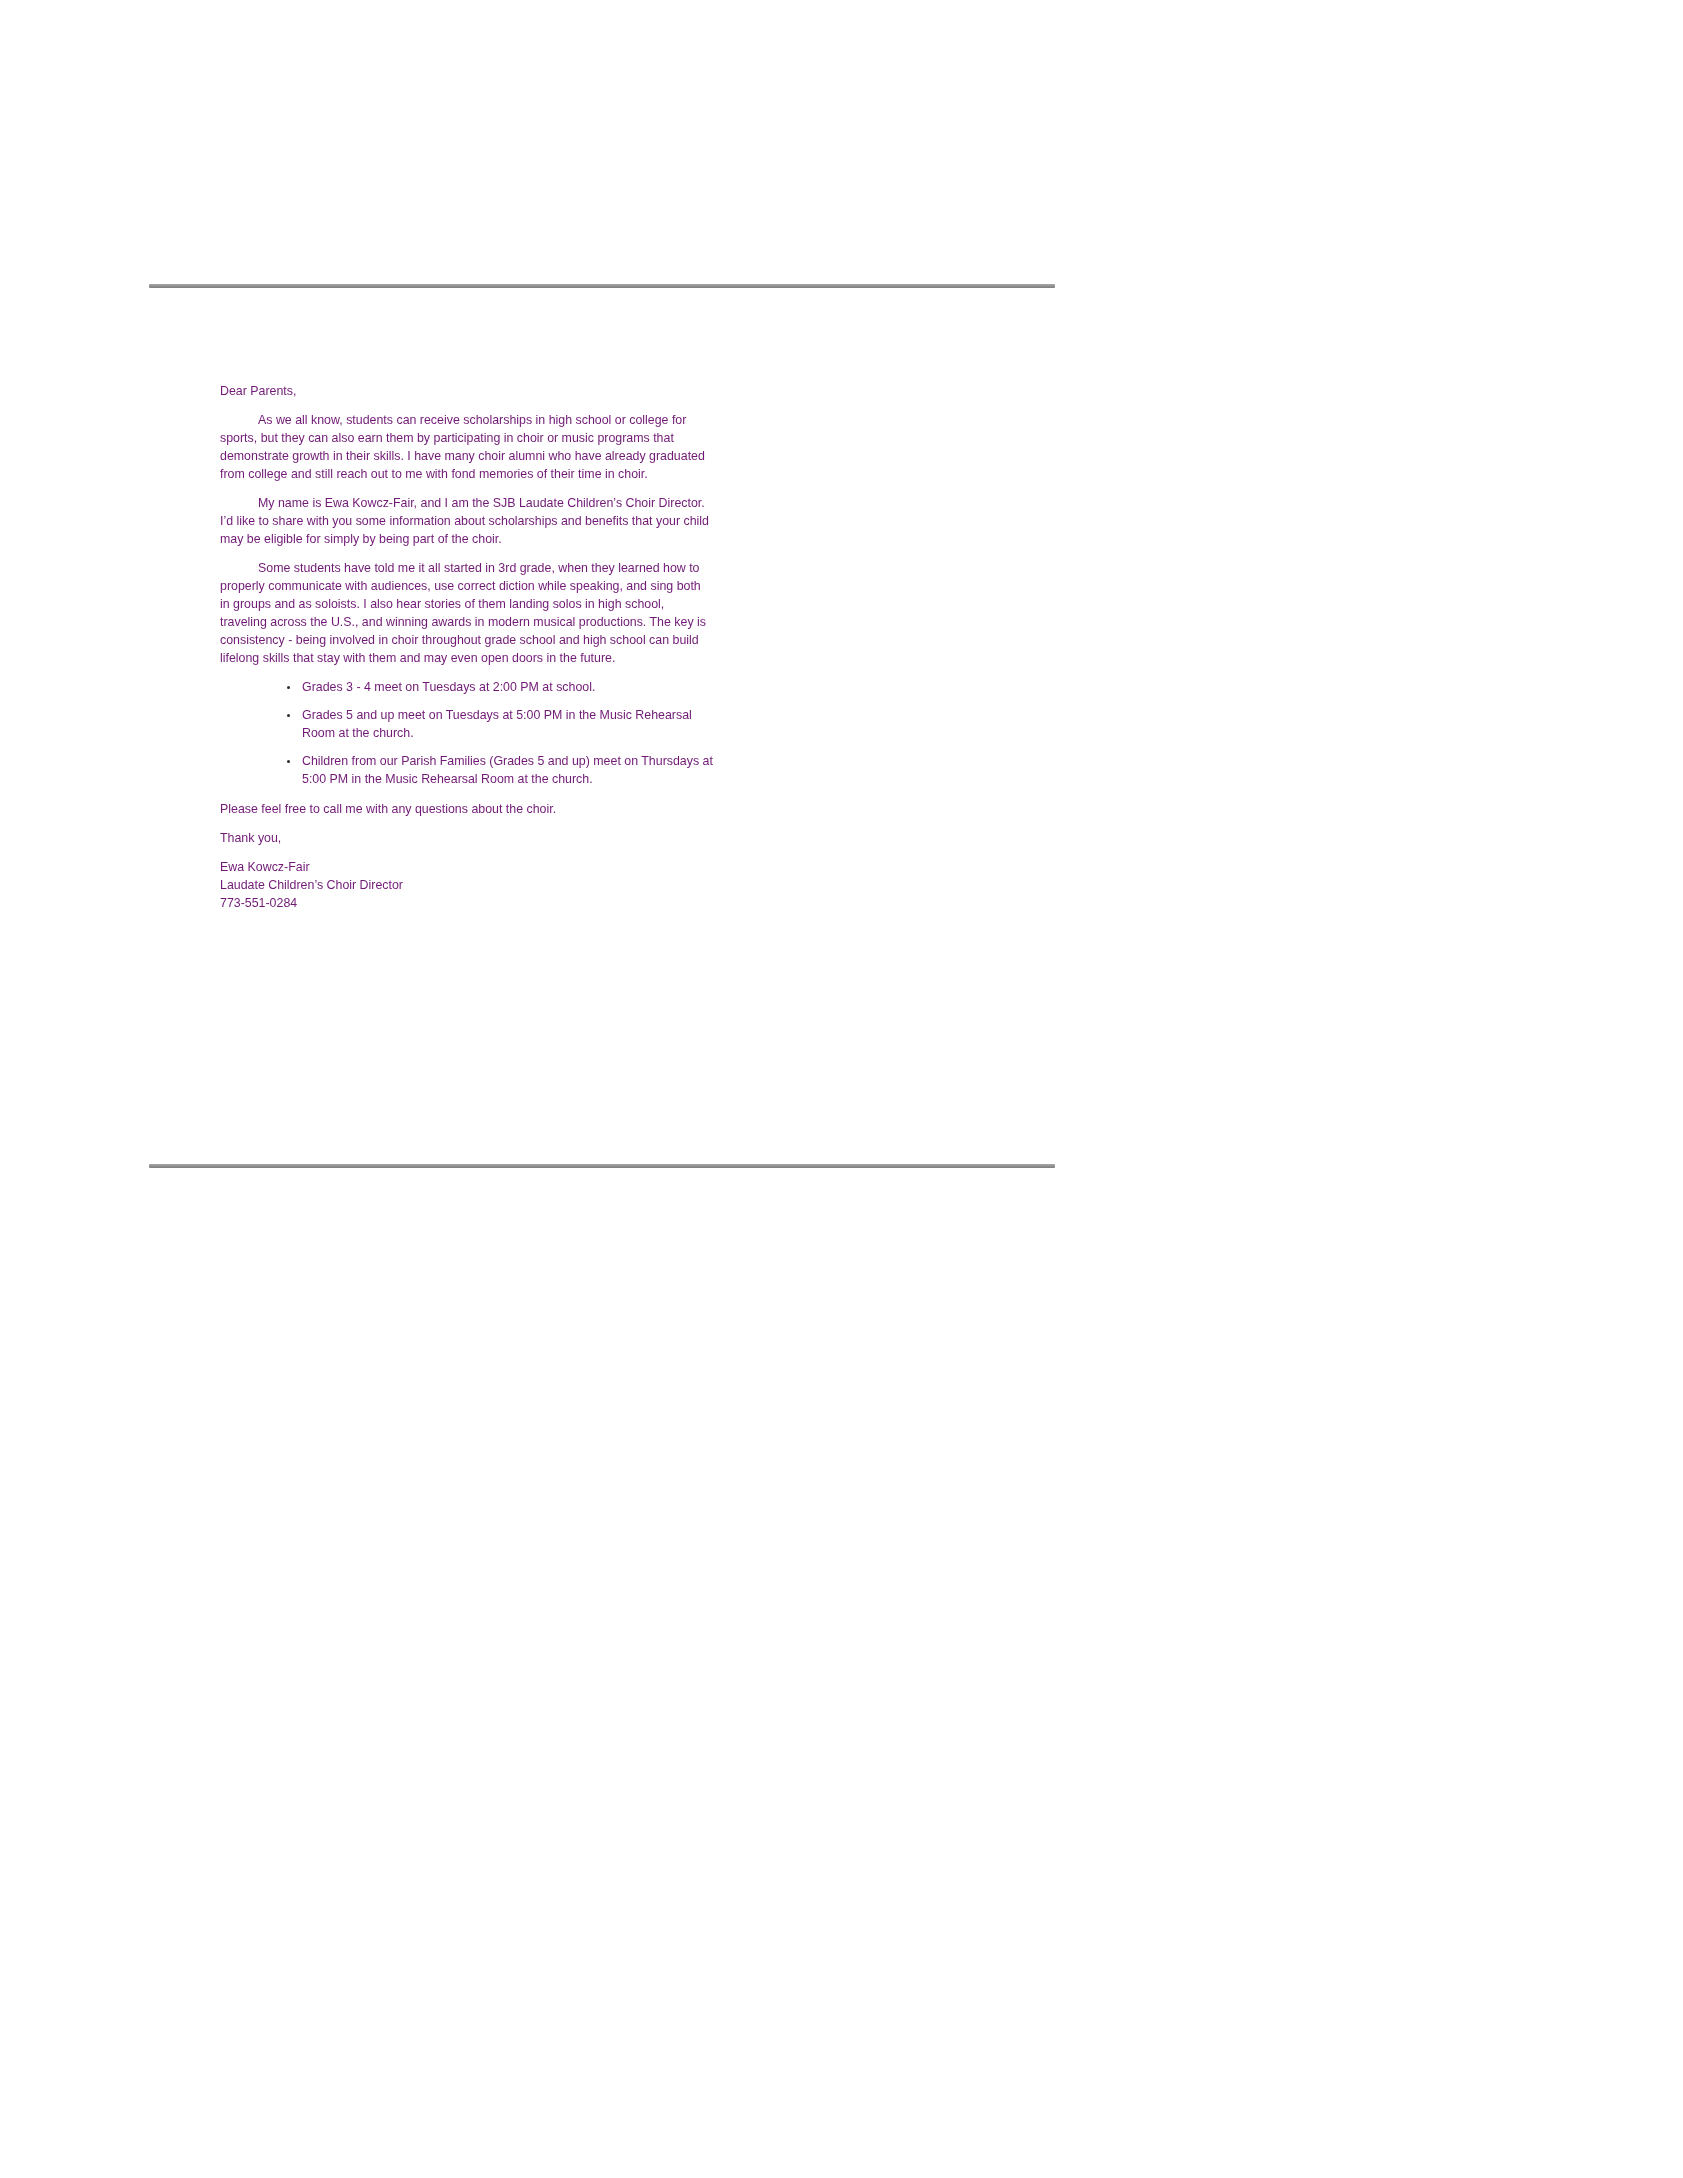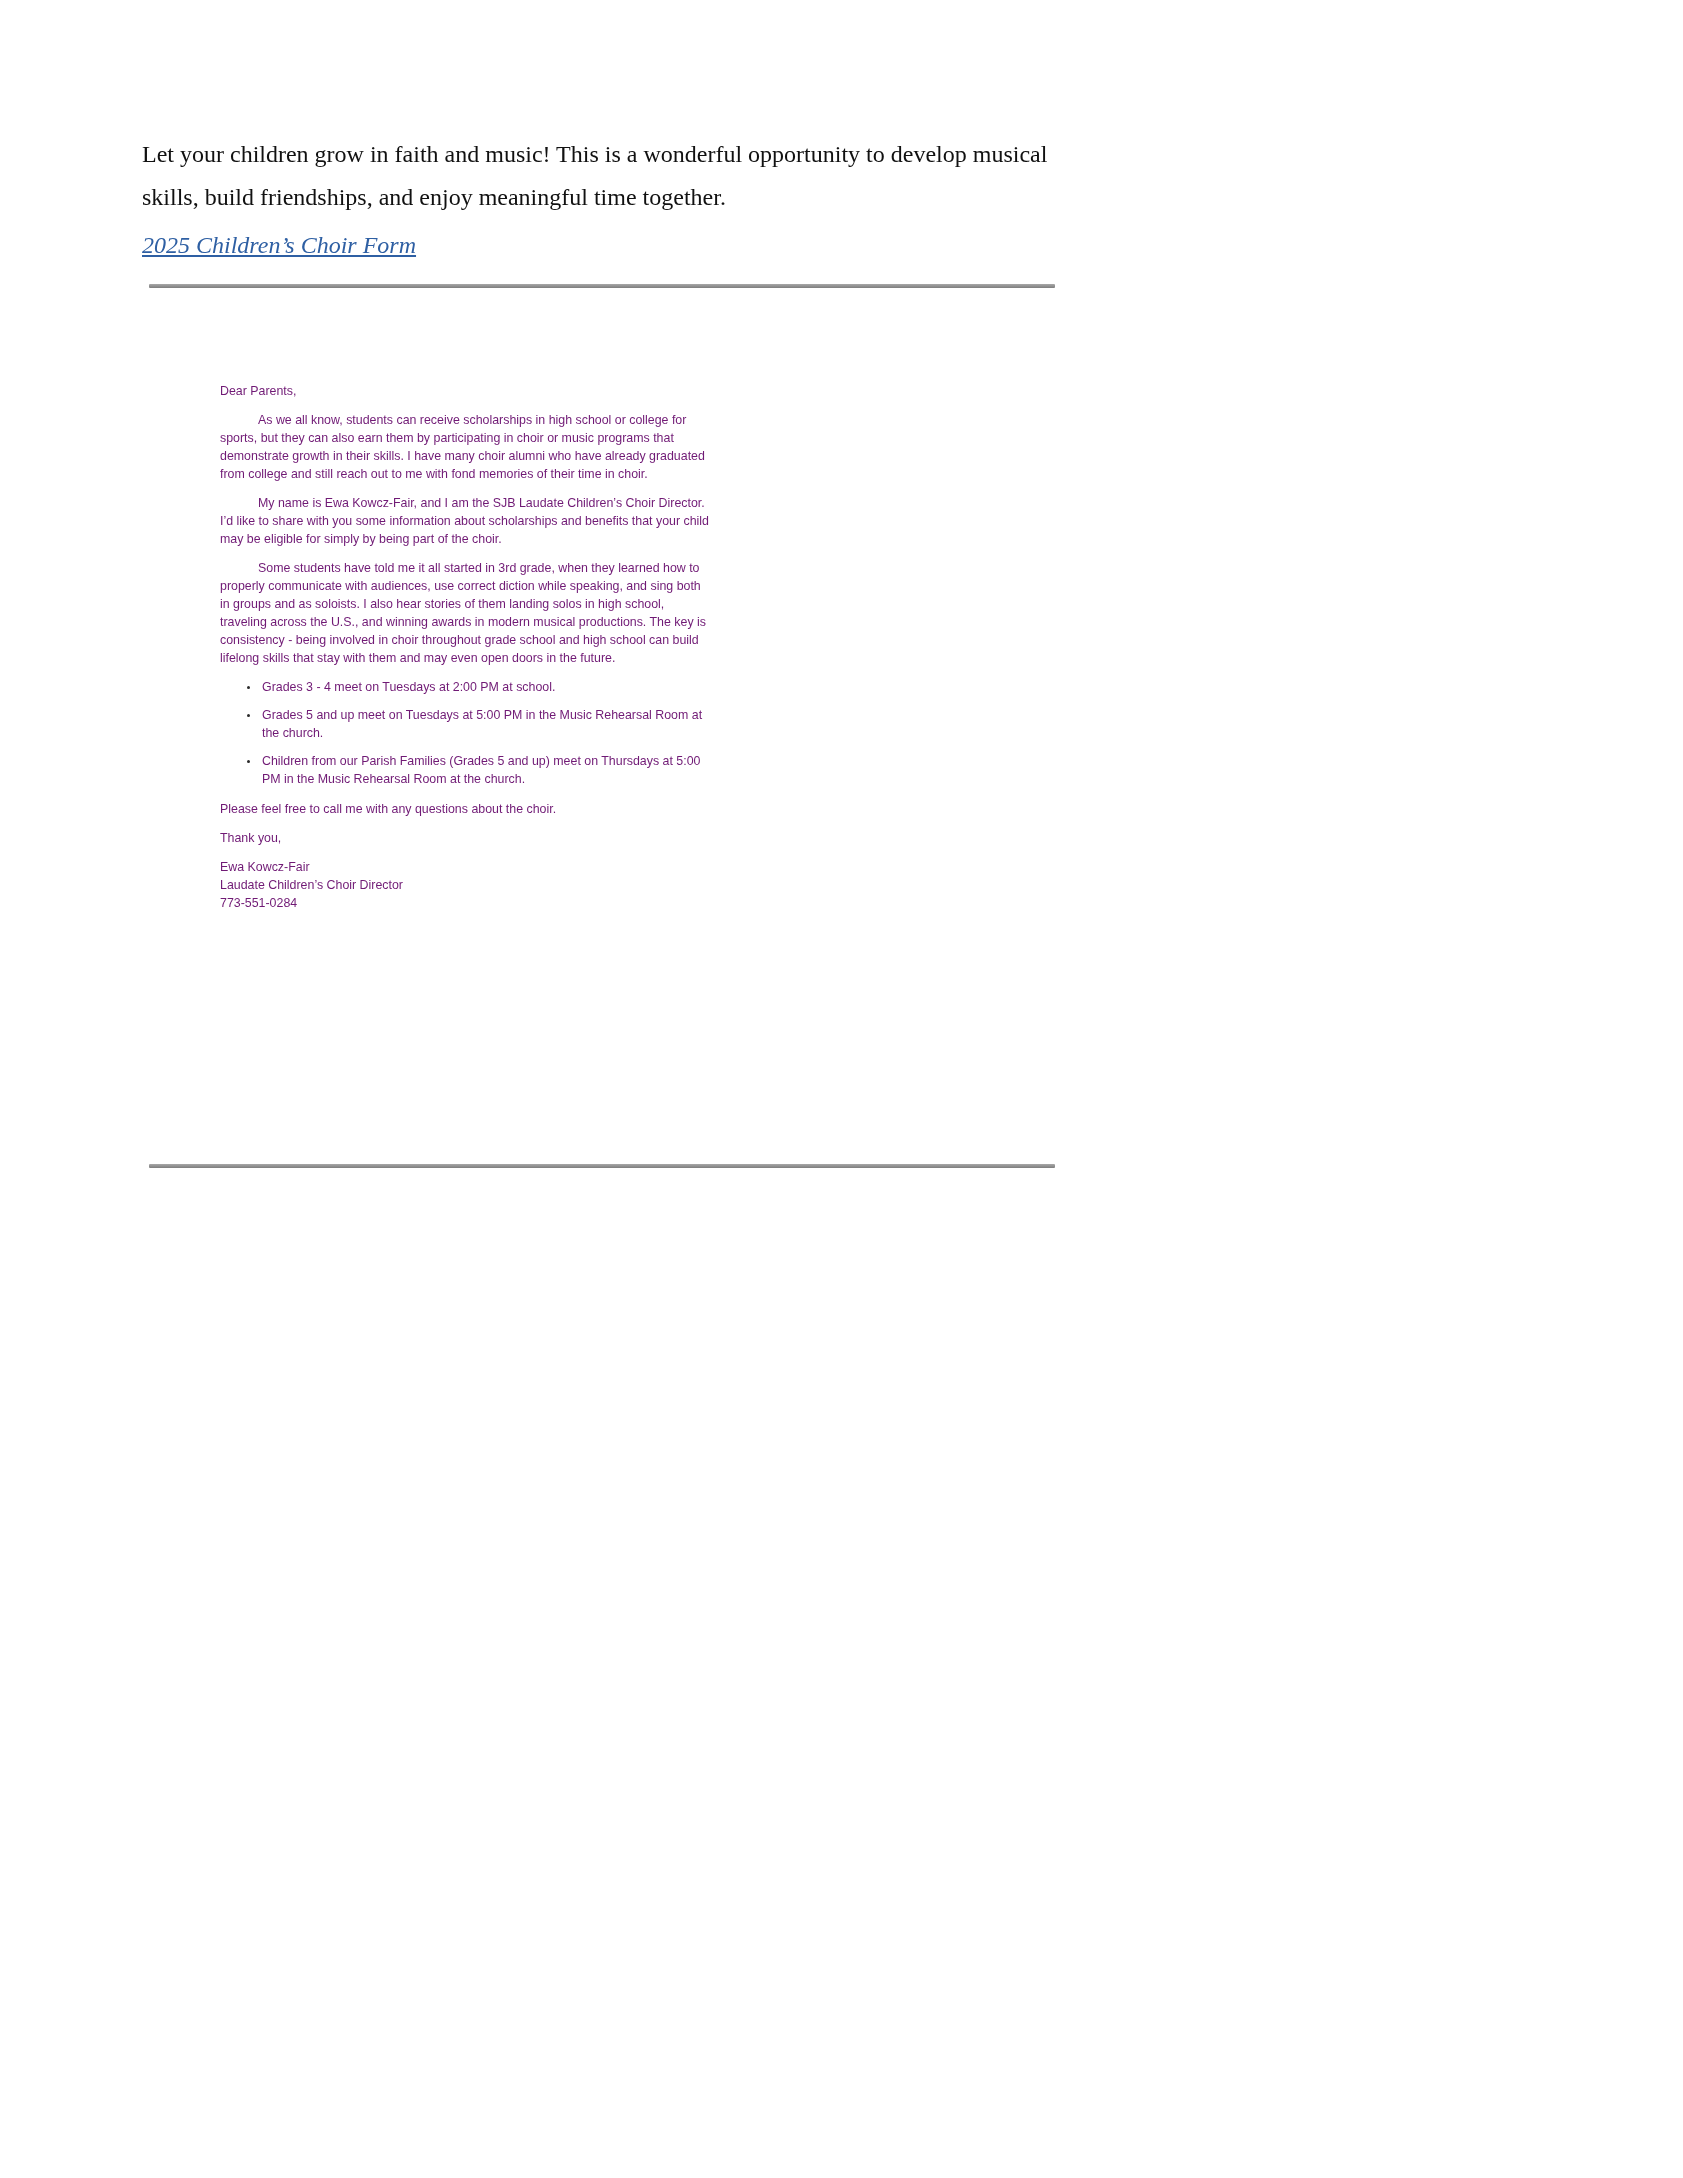--- a/index.html
+++ b/index.html
@@ -69,41 +69,38 @@
     .indent { text-indent: 38px; }
     .indent-sm { text-indent: 18px; }
     .bullets {
       margin: 2px 0 12px 0;
       padding-left: 40px;
       list-style: disc outside;
     }
     .bullets li {
       margin-bottom: 10px;
       padding-left: 2px;
+      margin-left: 40px;
     }
     .bullets li::marker {
       font-size: 10px;
       color: #2a2a2a;
     }
     .signature-line {
       line-height: 18px;
     }
     .salutation {
       margin-bottom: 11px;
     }
   </style>
 </head>
 <body>
 
 <div class="page">
 
-  <div class="intro">
-    <p class="intro-text">Let your children grow in faith and music! This is a wonderful opportunity to develop musical skills, build friendships, and enjoy meaningful time together.</p>
-    <a class="choir-link" href="#">2025 Children’s Choir Form</a>
-  </div>
 
   <div class="divider divider-top"></div>
 
   <div class="letter">
     <p class="salutation">Dear Parents,</p>
 
     <p class="indent">As we all know, students can receive scholarships in high school or college for sports, but they can also earn them by participating in choir or music programs that demonstrate growth in their skills. I have many choir alumni who have already graduated from college and still reach out to me with fond memories of their time in choir.</p>
 
     <p class="indent">My name is Ewa Kowcz-Fair, and I am the SJB Laudate Children’s Choir Director. I’d like to share with you some information about scholarships and benefits that your child may be eligible for simply by being part of the choir.</p>
 

